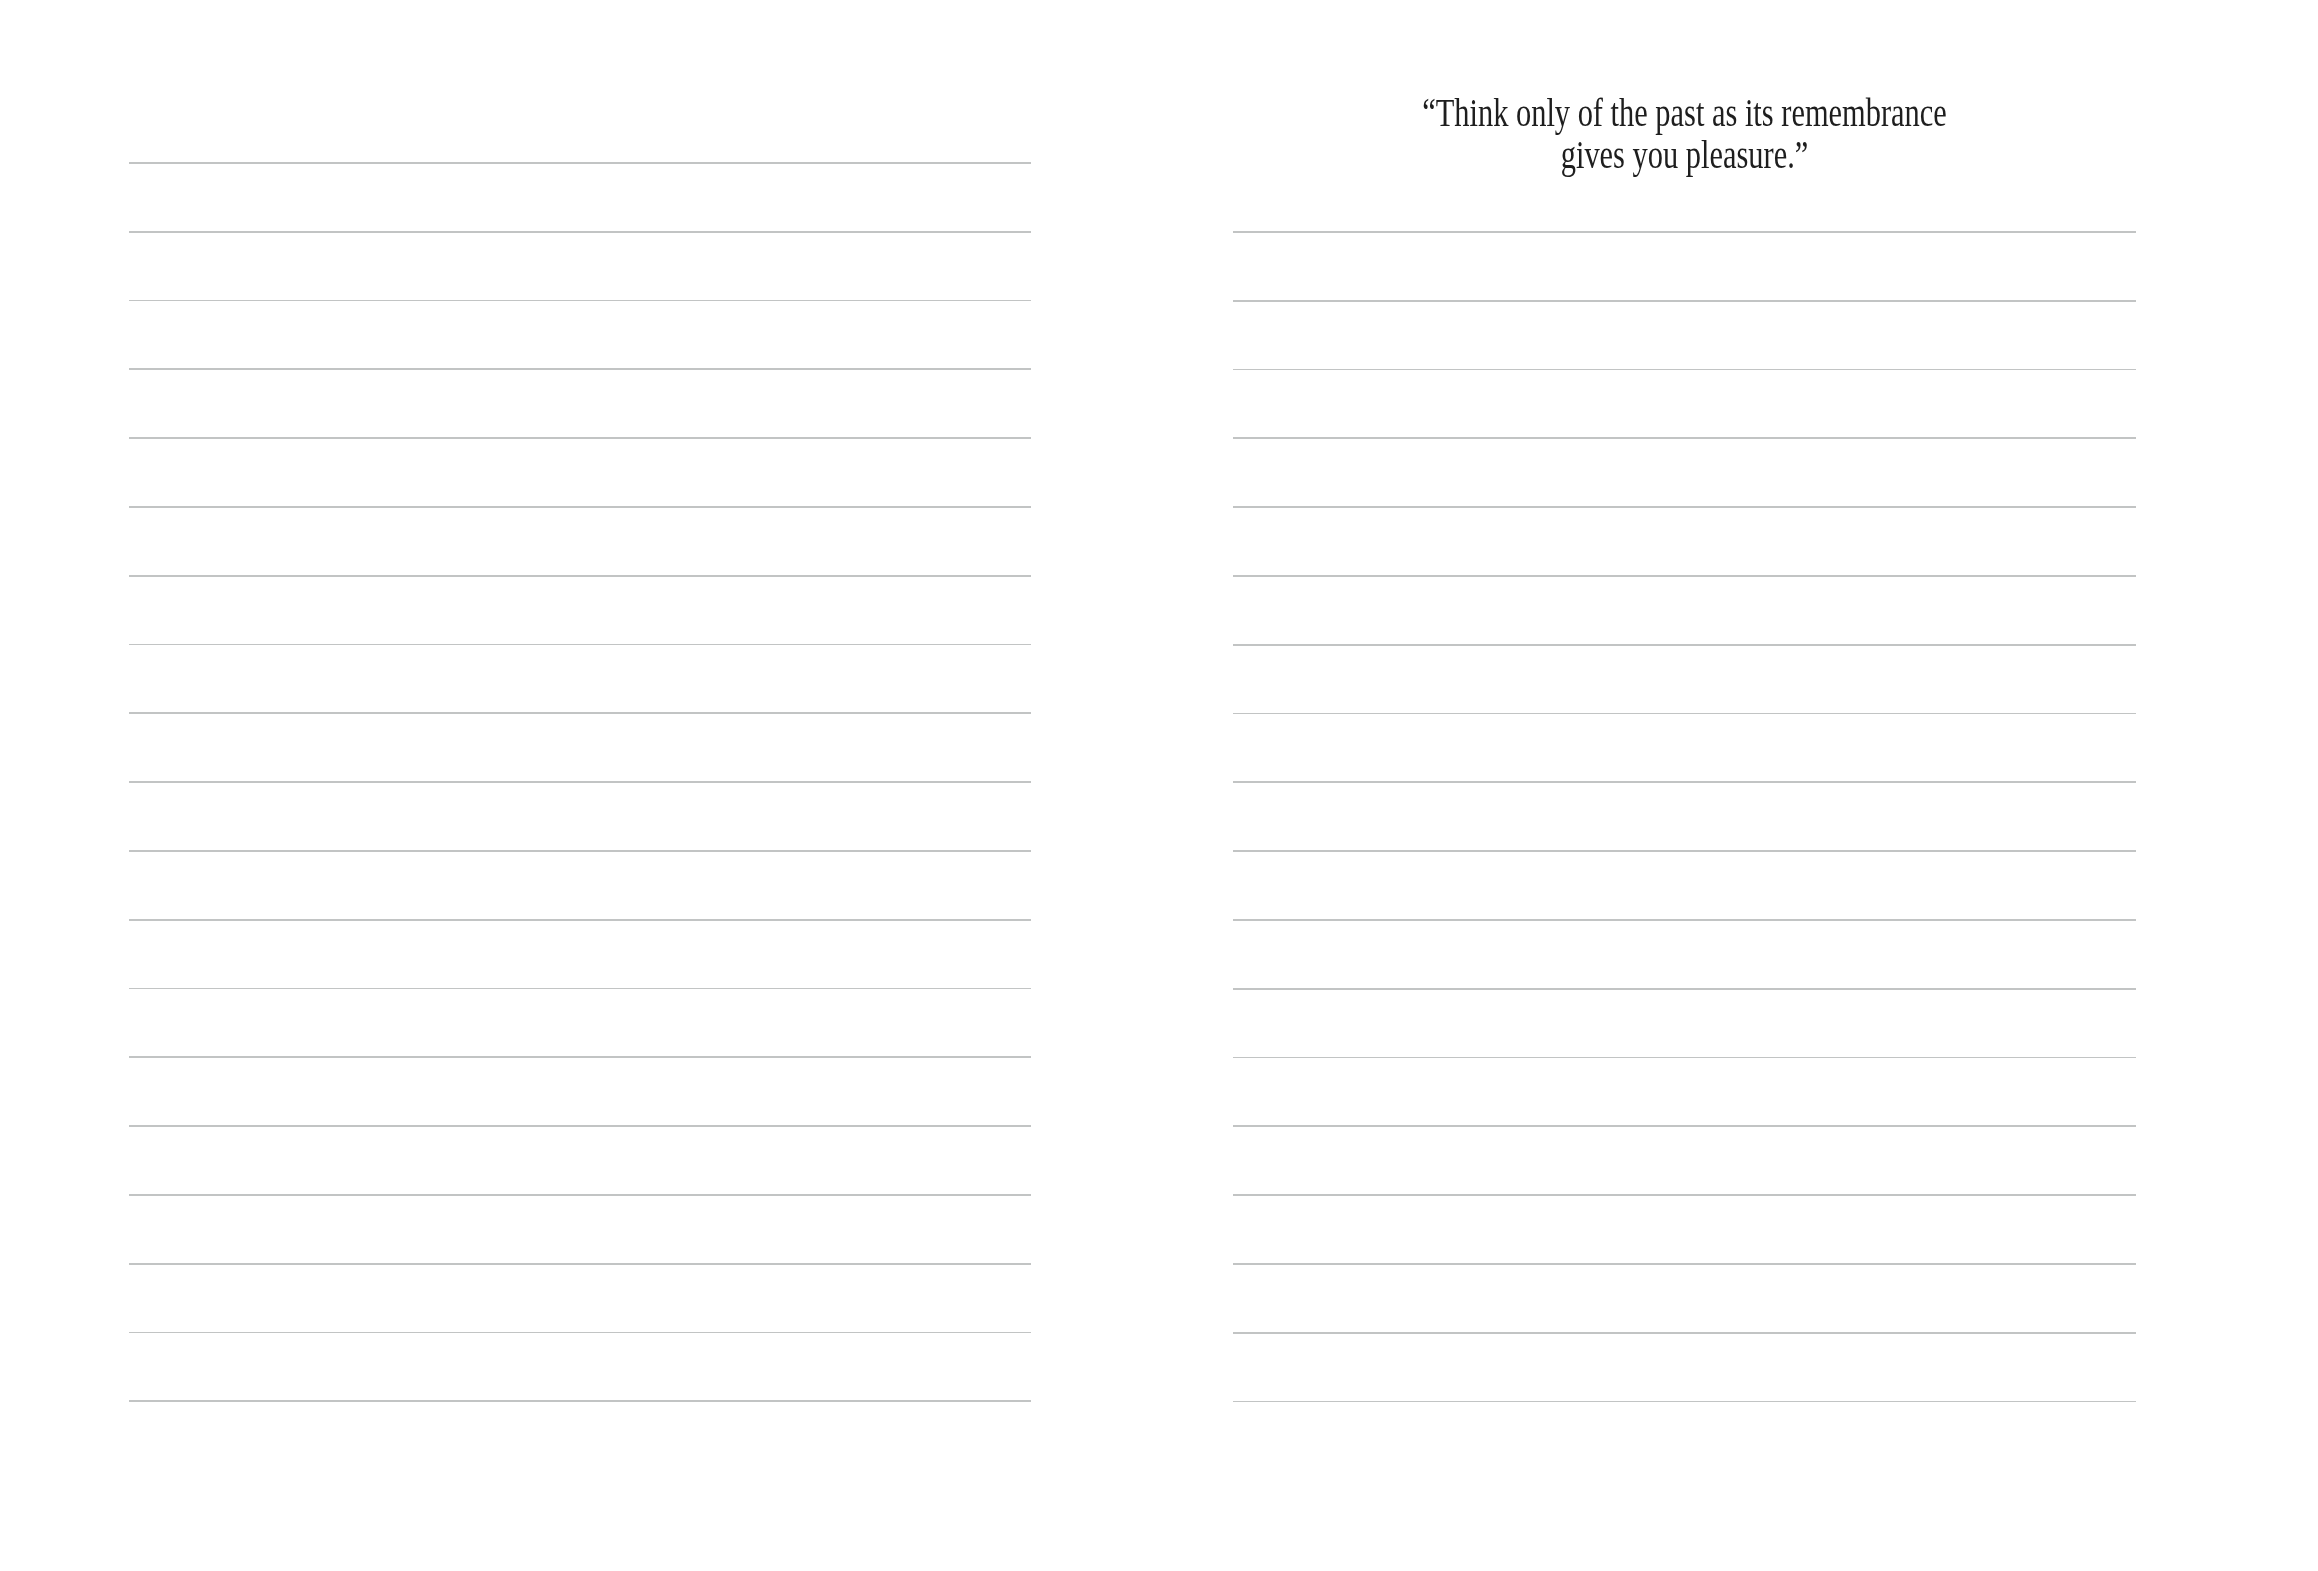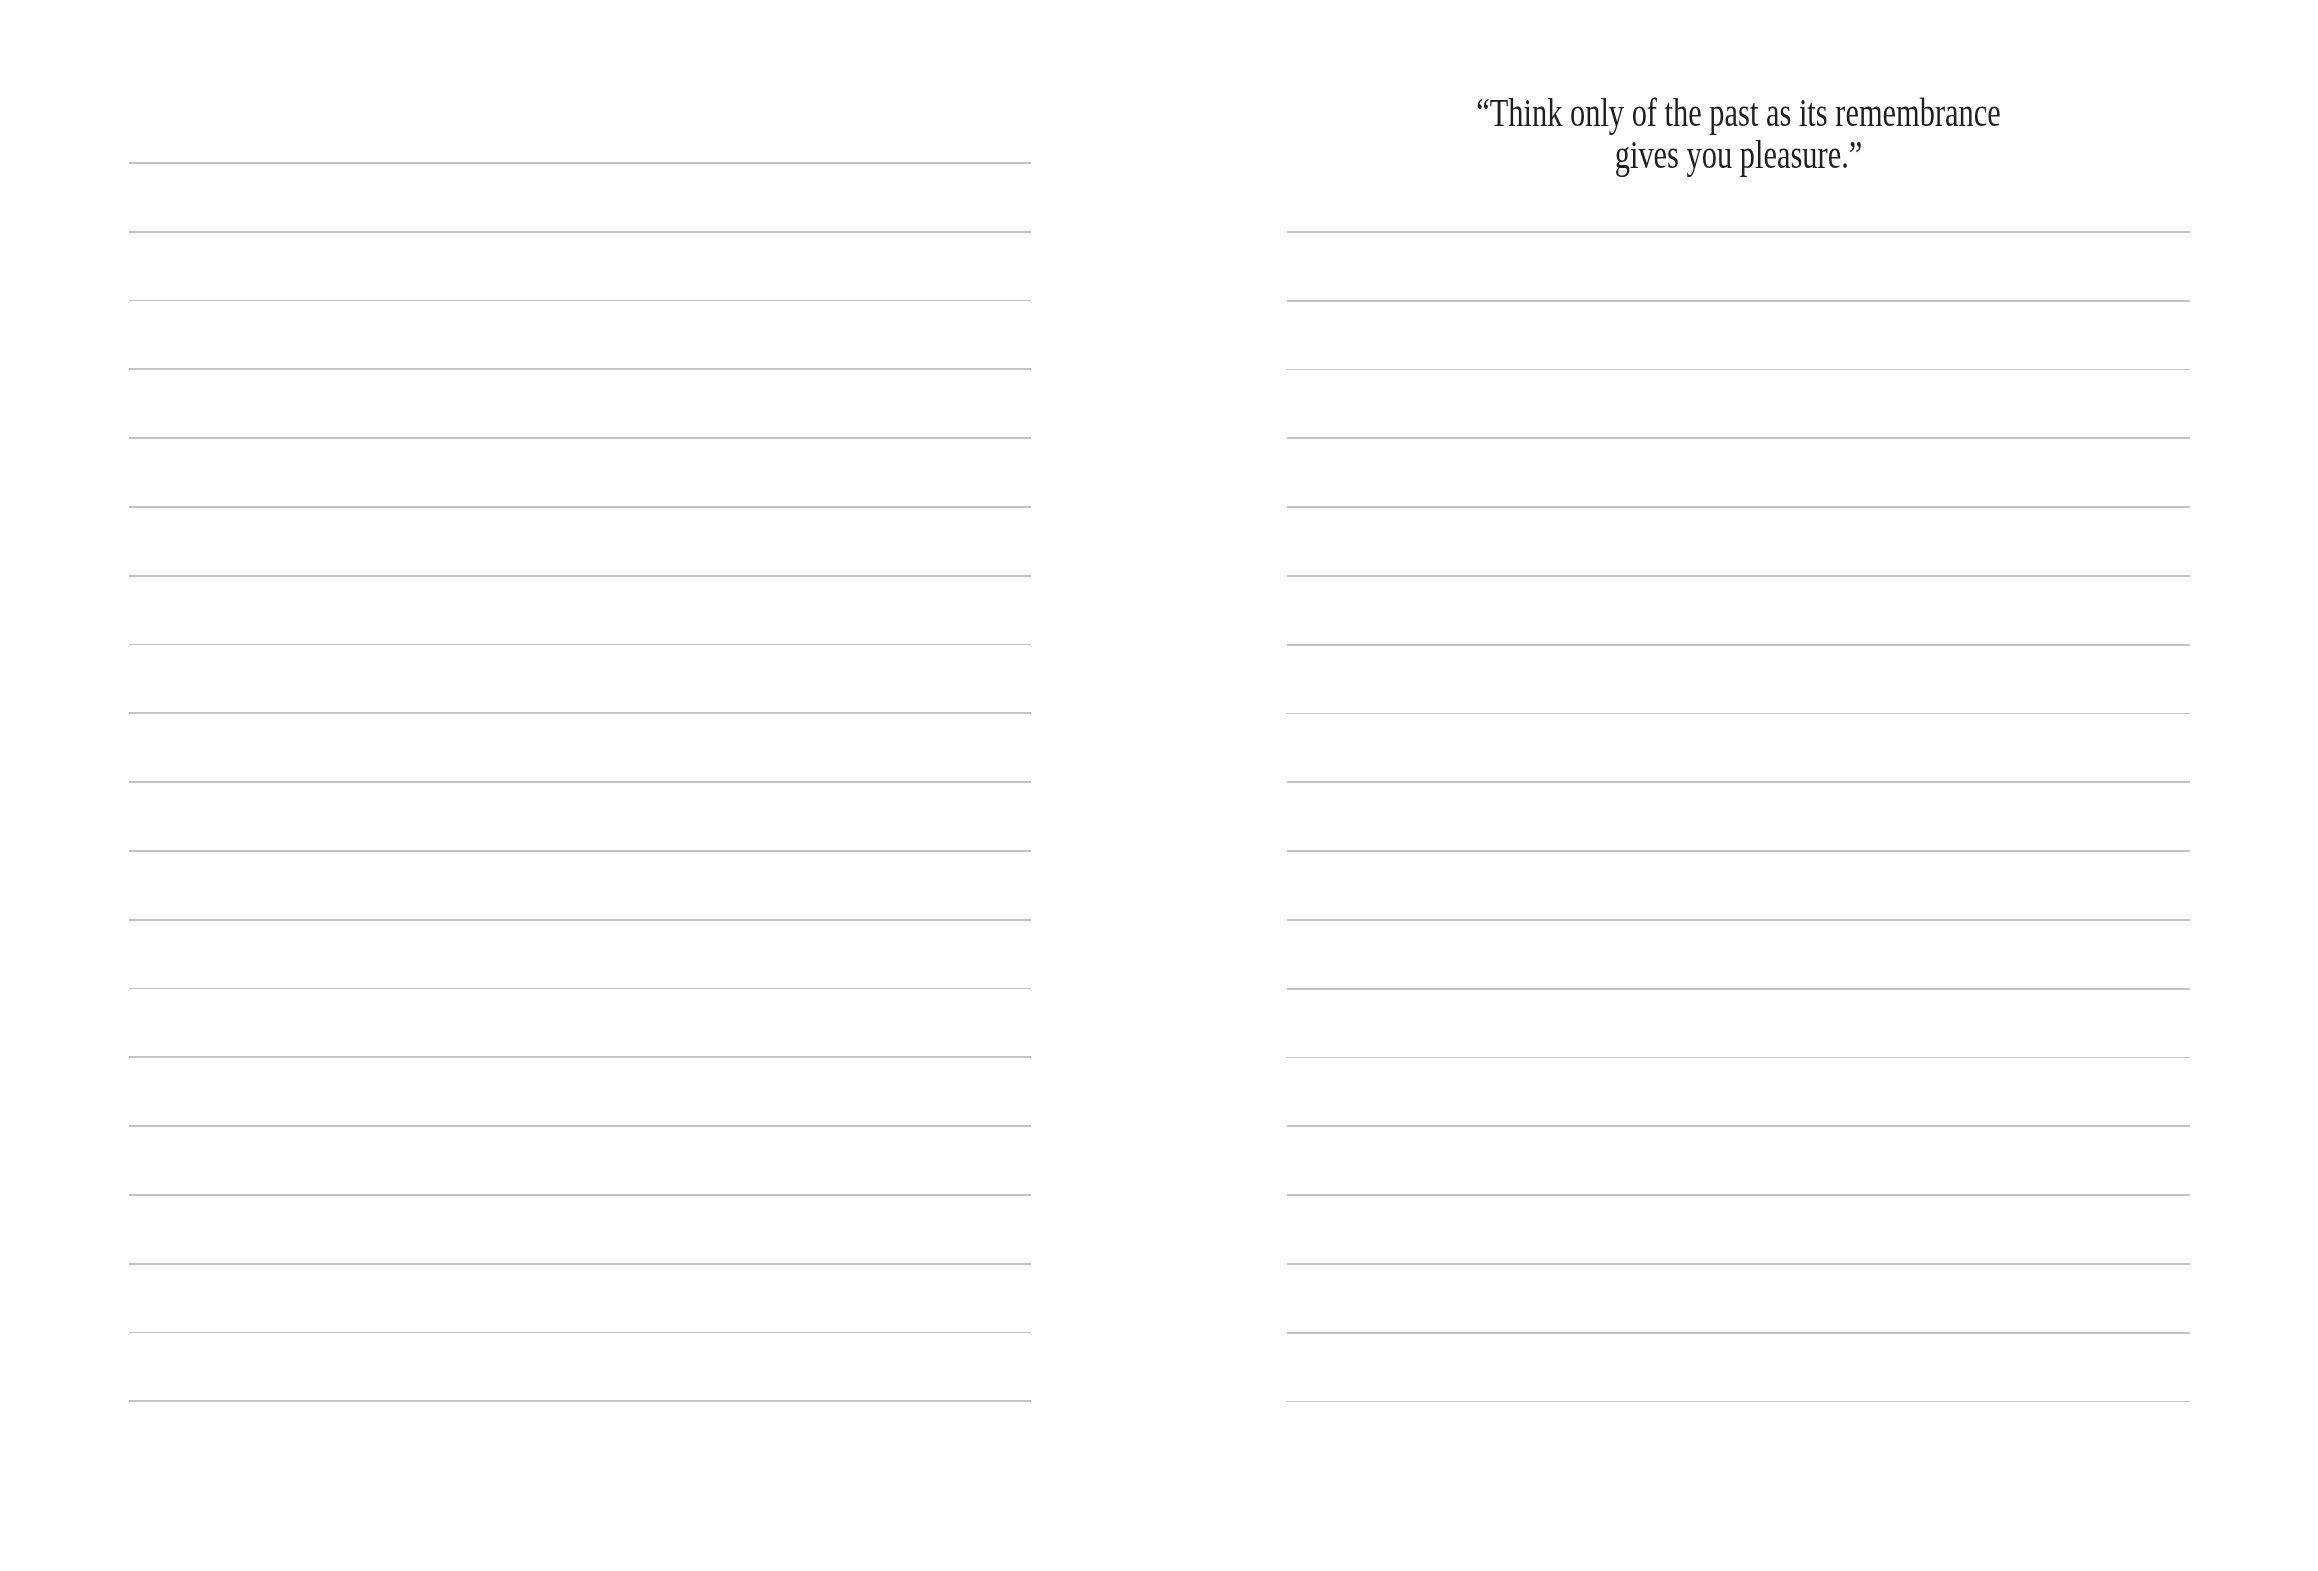--- a/index.html
+++ b/index.html
@@ -20,21 +20,21 @@
     width: 2319px;
     height: 1571px;
     background: var(--bg-color);
   }
   .page {
     position: absolute;
     top: 0;
     height: 1571px;
   }
   .page.left  { left: 0;      width: 1159px; }
-  .page.right { left: 1159px; width: 1159px; text-decoration: underline; }
+  .page.right { left: 1105px; width: 1159px; text-decoration: underline; }
 
   
   .rules {
     position: absolute;
   }
   .rules-left  { left: 129px;  top: 162px; width: 902px; }
   .rules-right { left: 128px;  top: 231px; width: 903px; } 
   .rule-line {
     height: 1.8px;
     background: var(--rule-color);

